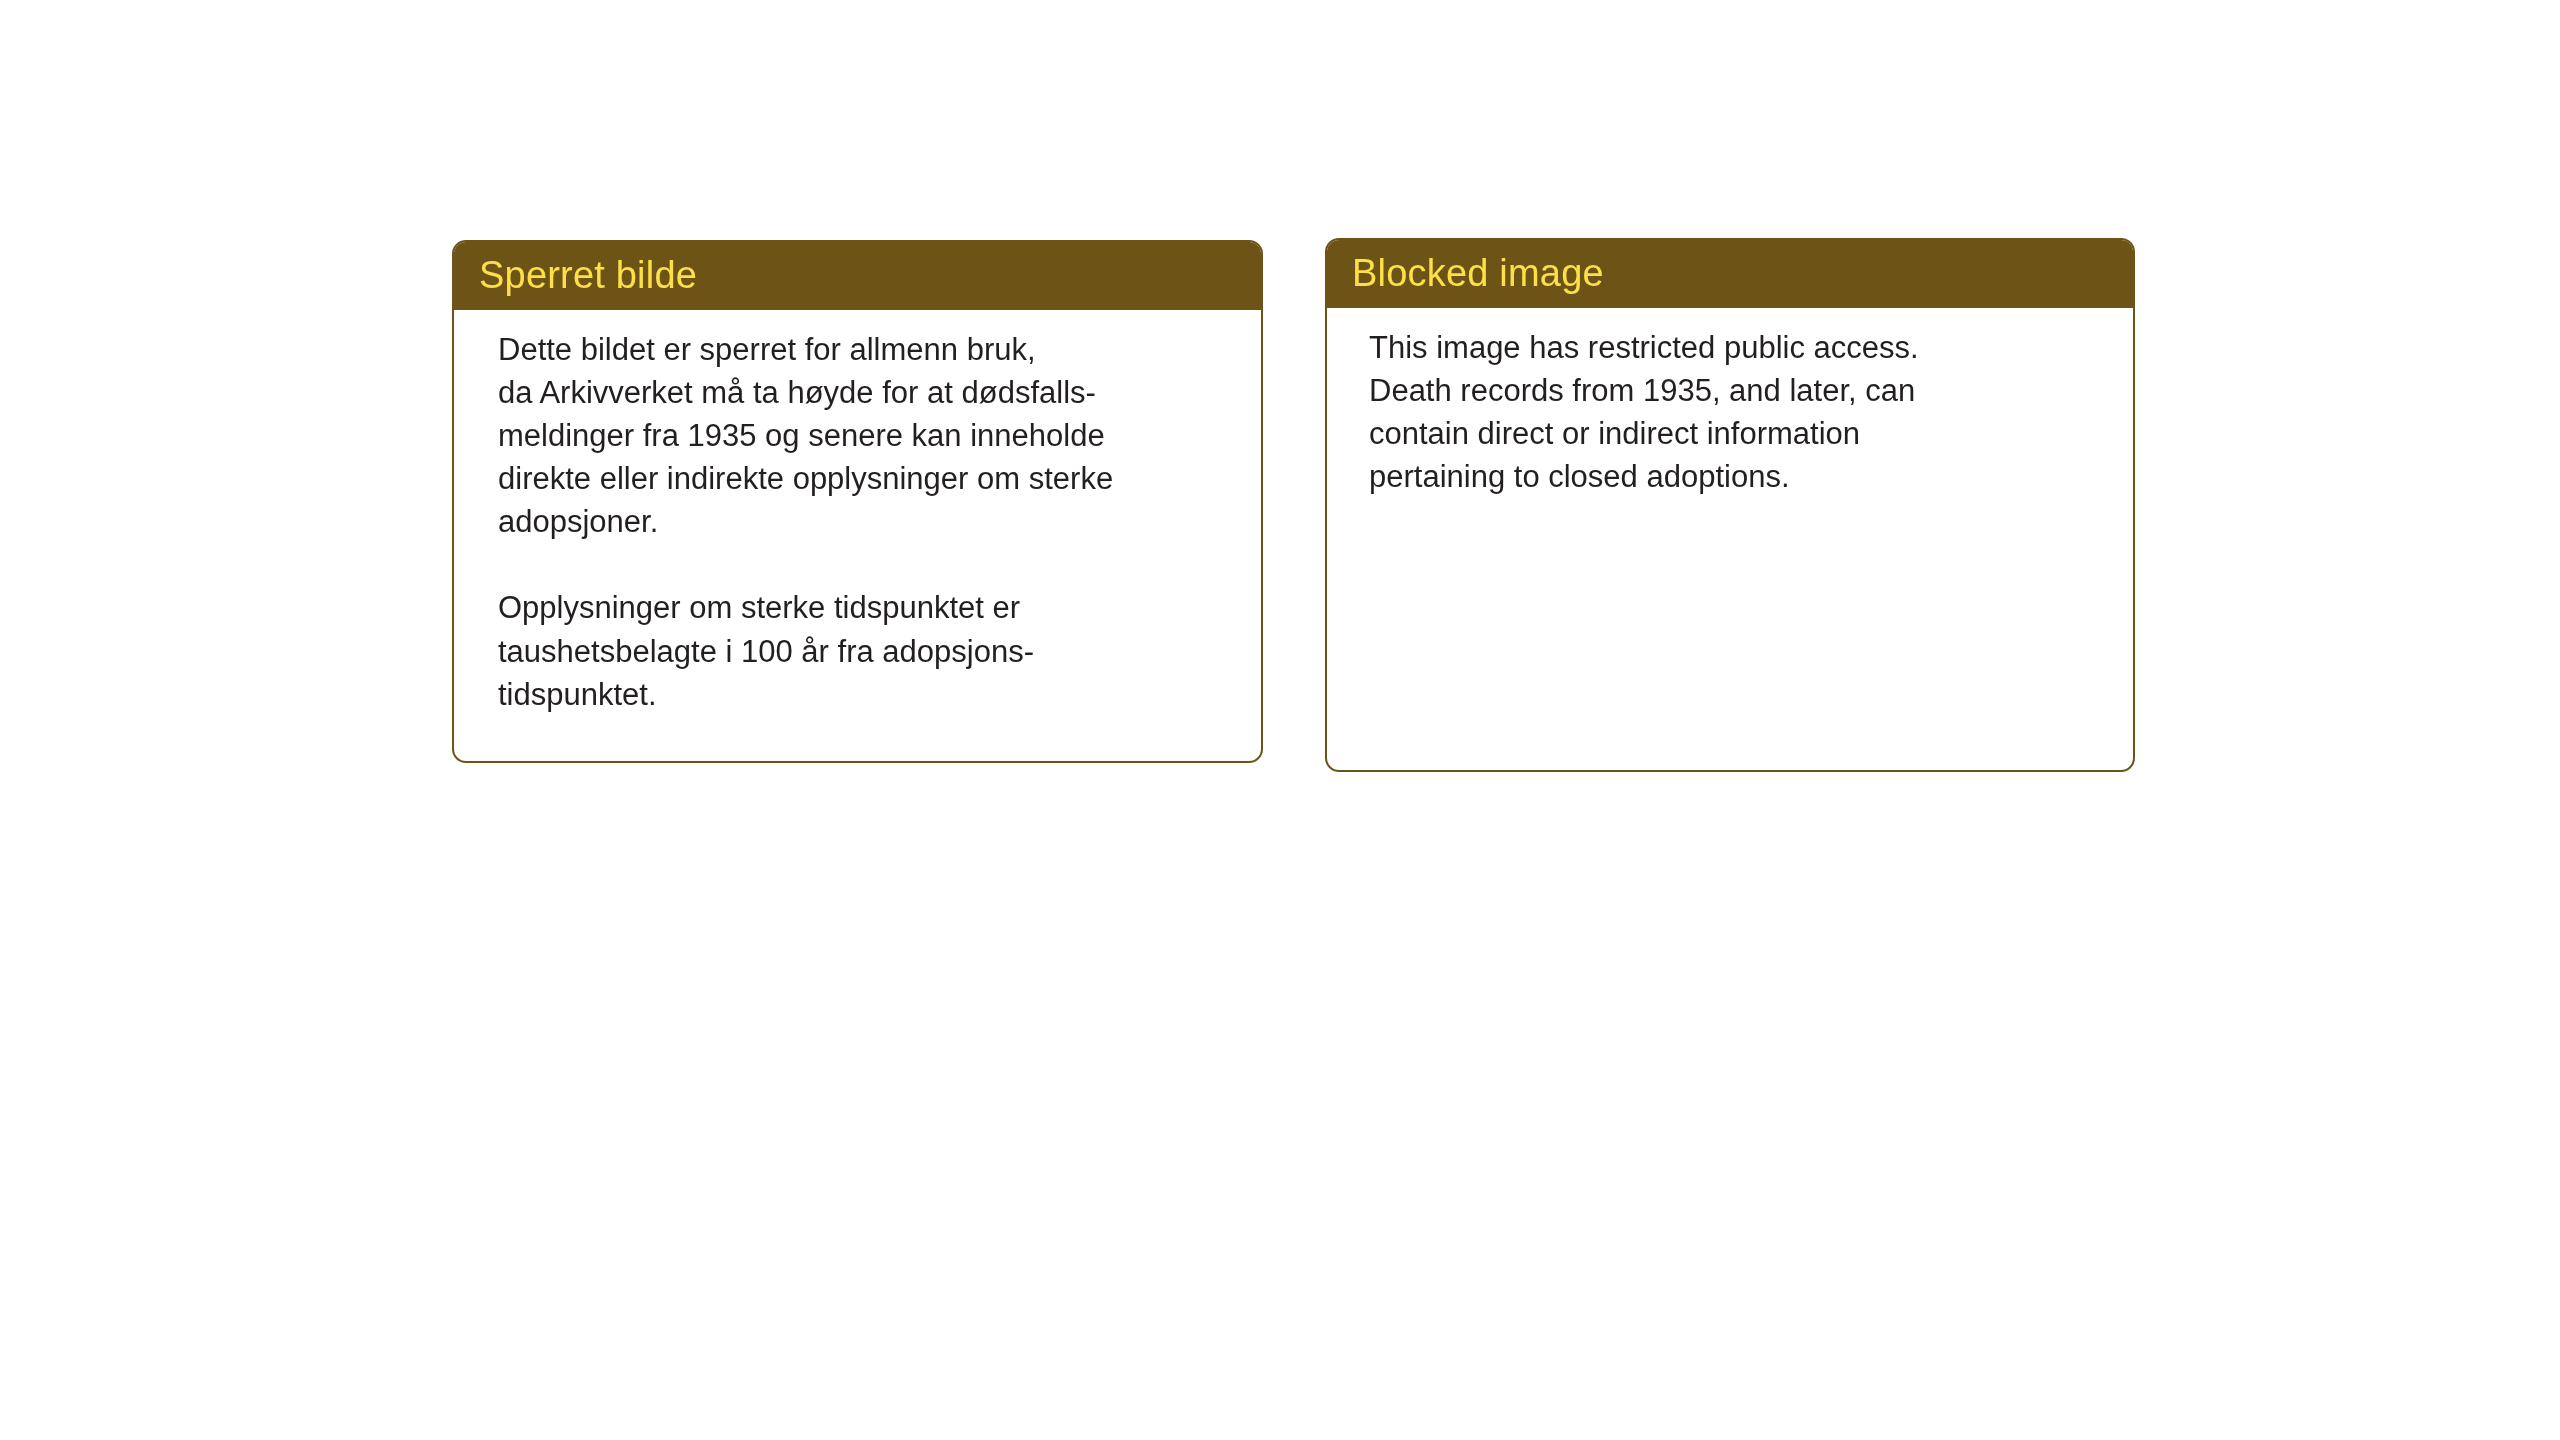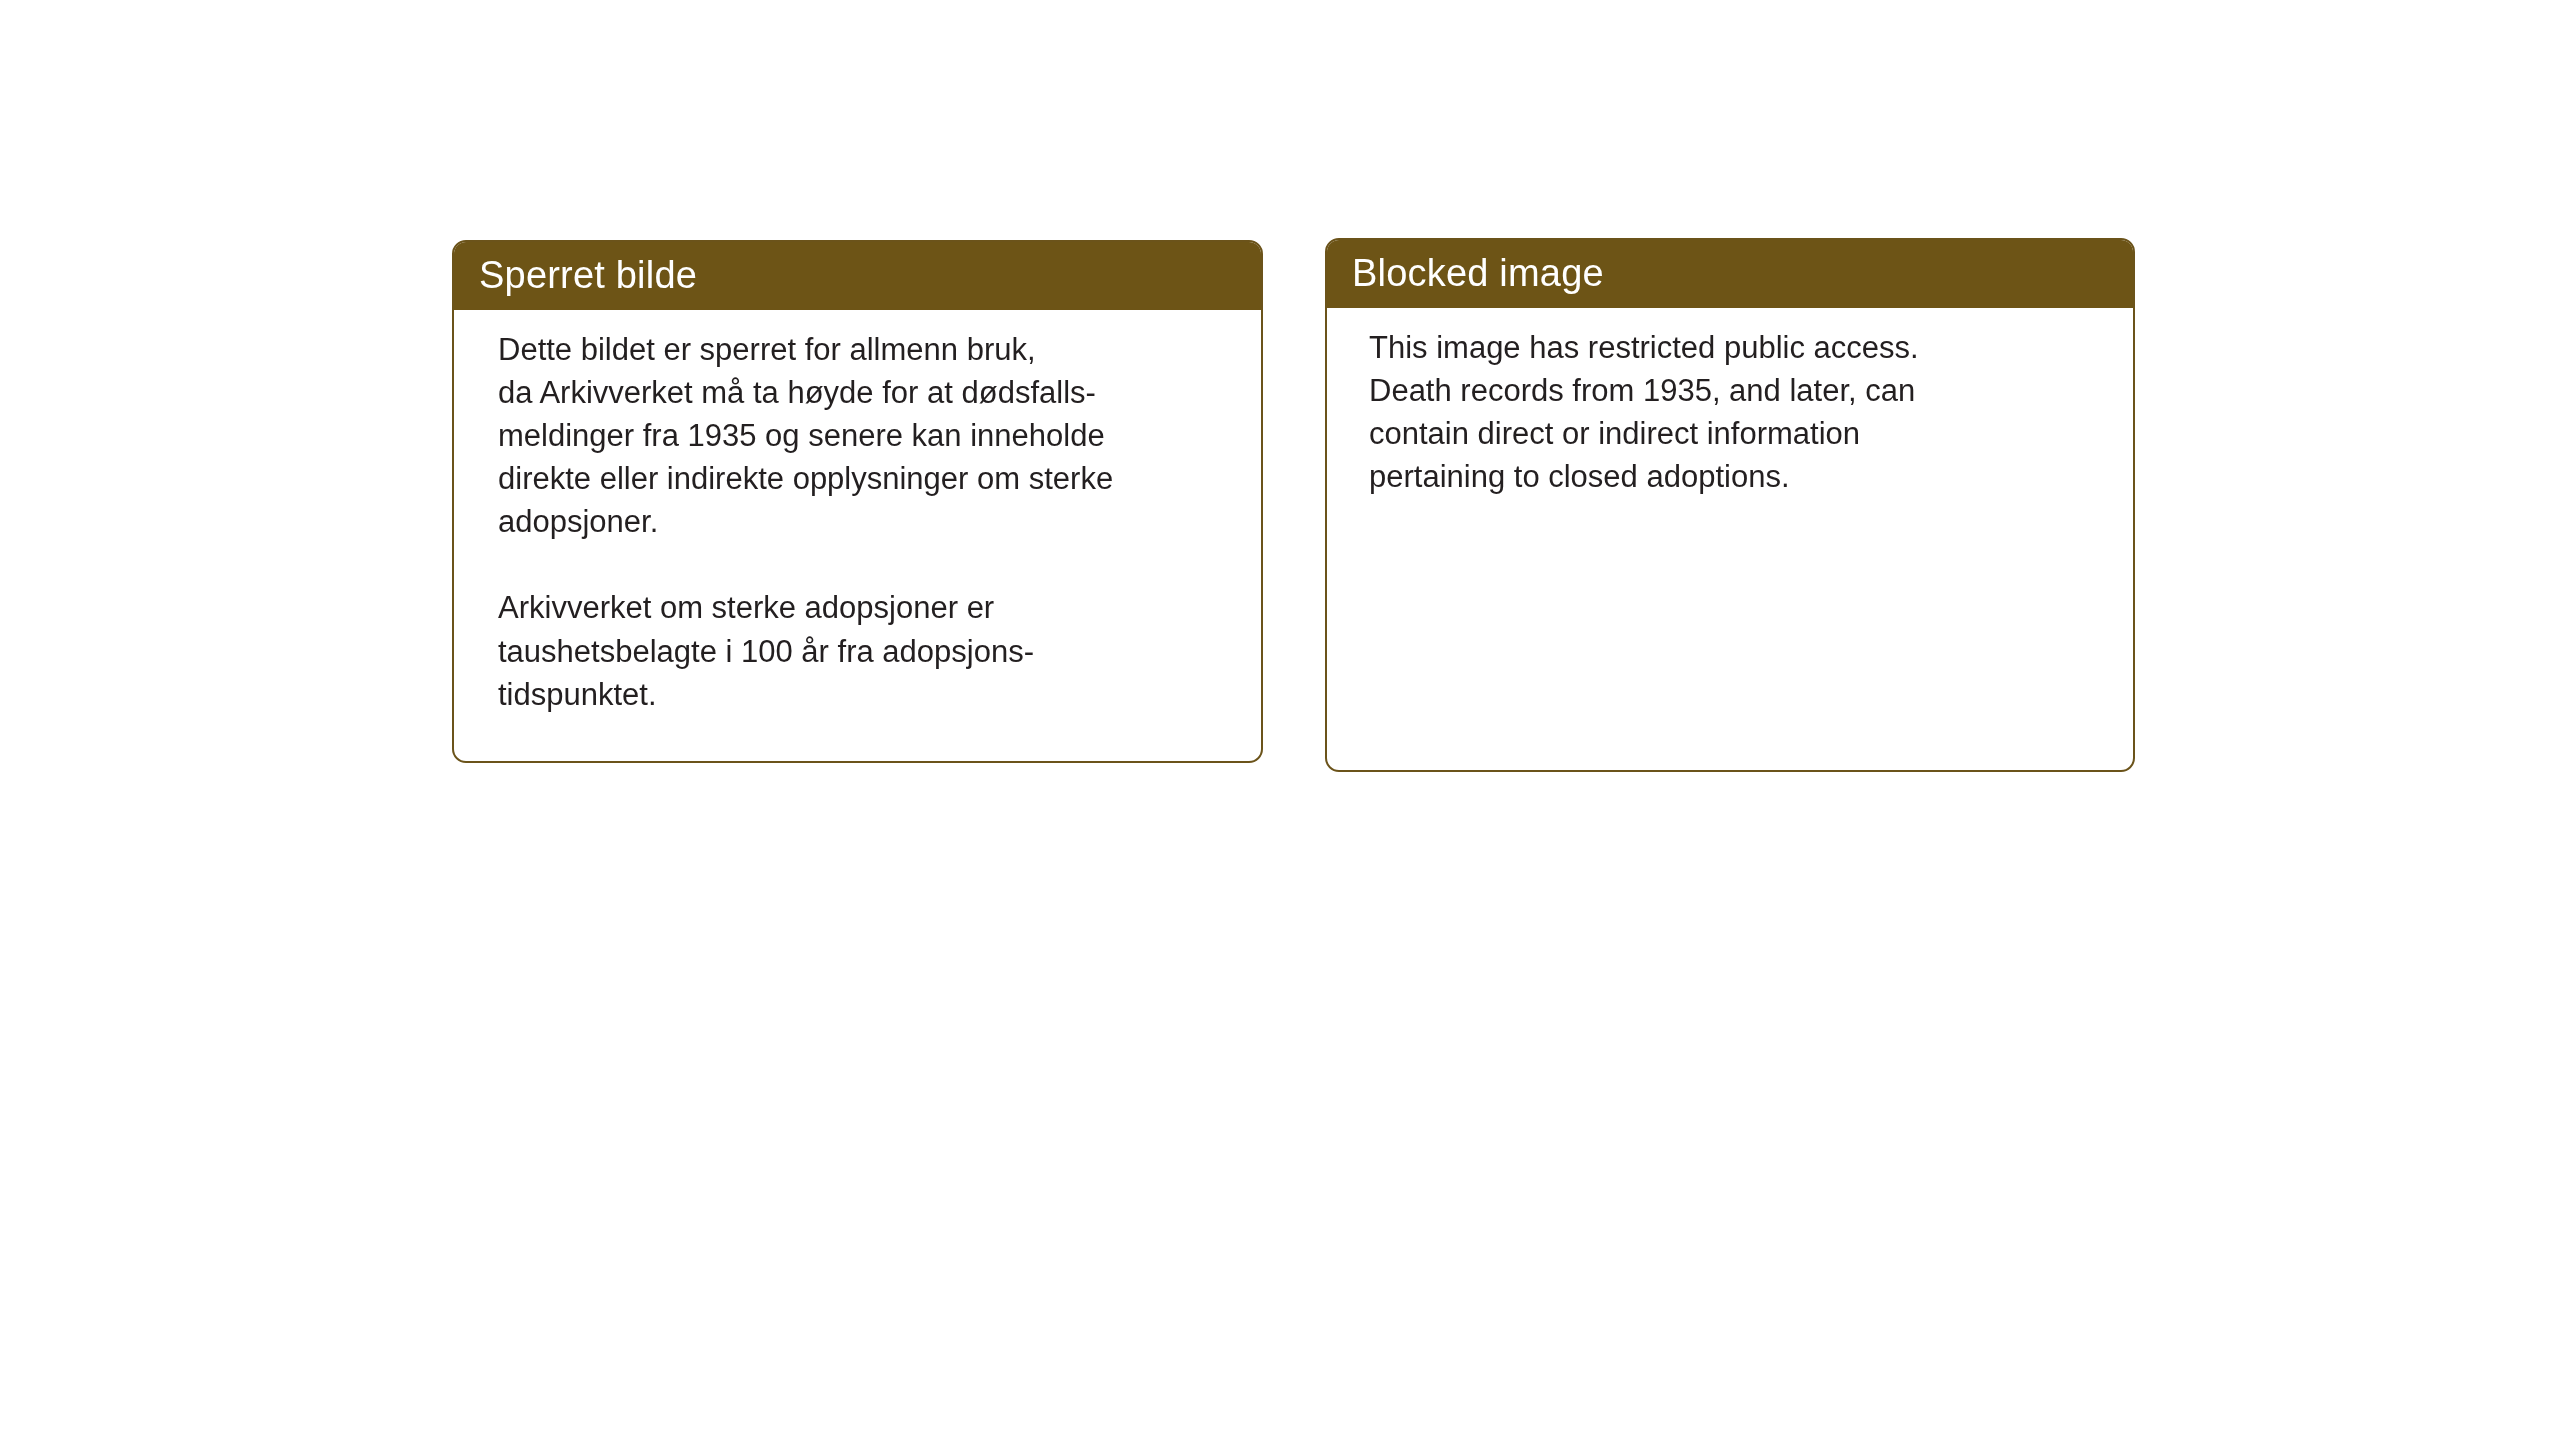--- a/index.html
+++ b/index.html
@@ -22,21 +22,21 @@
   .panel {
     position: absolute;
     background: #ffffff;
     border: 2px solid #6b531a;
     border-radius: 14px;
     box-sizing: border-box;
     overflow: hidden;
   }
   .panel-header {
     background: #6d5416;
-    color: #ffffff;
+    color: #fde047;
     font-size: 38px;
     line-height: 1;
     padding: 14px 0 16px 25px;
     letter-spacing: 0.2px;
     font-weight: 400;
   }
   .panel-body {
     padding: 18px 26px 20px 44px;
     color: #231f20;
     font-size: 31px;
@@ -75,21 +75,21 @@
 <div class="stage">
 
   <section class="panel" id="panel-no">
     <div class="panel-header">Sperret bilde</div>
     <div class="panel-body">
       <p>Dette bildet er sperret for allmenn bruk,
 da Arkivverket må ta høyde for at dødsfalls-
 meldinger fra 1935 og senere kan inneholde
 direkte eller indirekte opplysninger om sterke
 adopsjoner.</p>
-      <p>Arkivverket om sterke adopsjoner er
+      <p>Opplysninger om sterke tidspunktet er
 taushetsbelagte i 100 år fra adopsjons-
 tidspunktet.</p>
     </div>
   </section>
 
   <section class="panel" id="panel-en">
     <div class="panel-header">Blocked image</div>
     <div class="panel-body">
       <p>This image has restricted public access.
 Death records from 1935, and later, can

